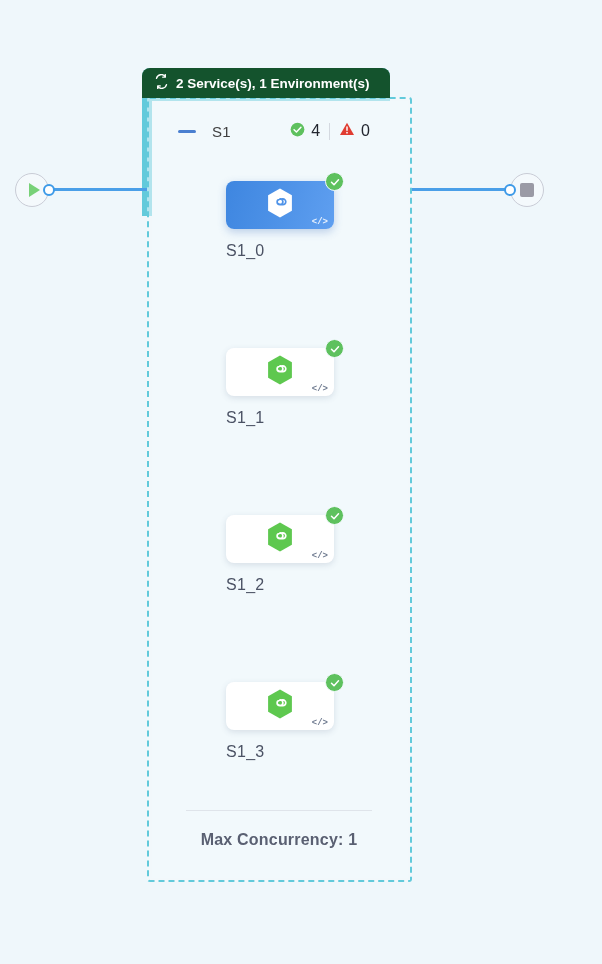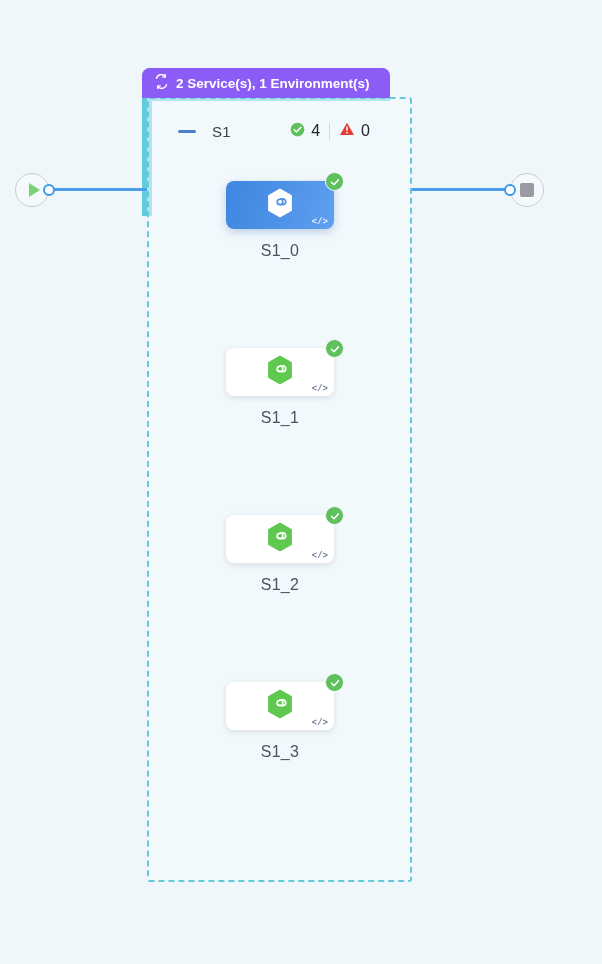--- a/index.html
+++ b/index.html
@@ -84,21 +84,21 @@
     position: absolute;
     left: 142px;
     top: 68px;
     width: 248px;
     height: 30px;
     display: flex;
     align-items: center;
     gap: 7px;
     padding-left: 12px;
     border-radius: 8px 8px 0 0;
-    background: #8b5cf6;
+    background: #14532d;
     color: #ffffff;
     font-size: 13.5px;
     font-weight: bold;
     z-index: 6;
     white-space: nowrap;
   }
   #group-header-bar svg { flex: none; }
 
   
   #group-box {
@@ -202,21 +202,20 @@
     bottom: 2px;
     font-size: 9px;
     font-weight: bold;
     color: #6f7b90;
     font-family: "Liberation Mono", monospace;
   }
   .node-card.selected .code-glyph { color: #e8f1fd; }
 
   .node-label {
     margin-top: 13px;
-    text-align: center;
     font-size: 16px;
     color: #4b5264;
     letter-spacing: .3px;
   }
 
   
   #group-footer {
     position: absolute;
     left: 186px;
     top: 810px;
@@ -367,14 +366,18 @@
       <span class="code-glyph">&lt;/&gt;</span>
       <span class="check-badge">
         <svg width="12" height="12" viewBox="0 0 24 24">
           <polyline points="5,12.5 10,17.5 19,7.5" fill="none" stroke="#ffffff" stroke-width="3" stroke-linecap="round" stroke-linejoin="round"></polyline>
         </svg>
       </span>
     </div>
     <div class="node-label">S1_3</div>
   </div>
 
+  <div id="group-footer">
+    <div id="footer-divider"></div>
+    <div id="max-concurrency-label">Max Concurrency: 1</div>
+  </div>
 
 </div>
 
 </body></html>

